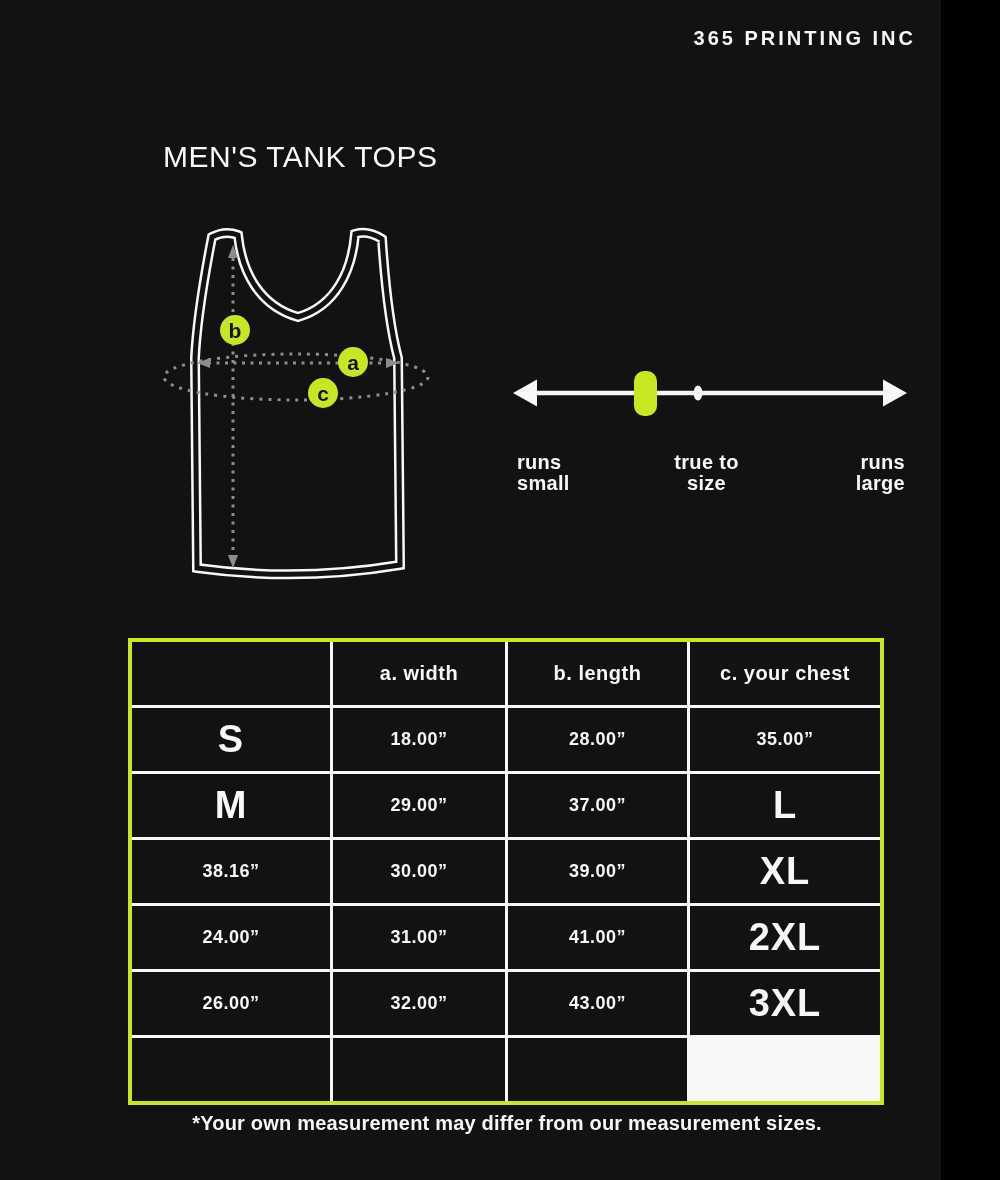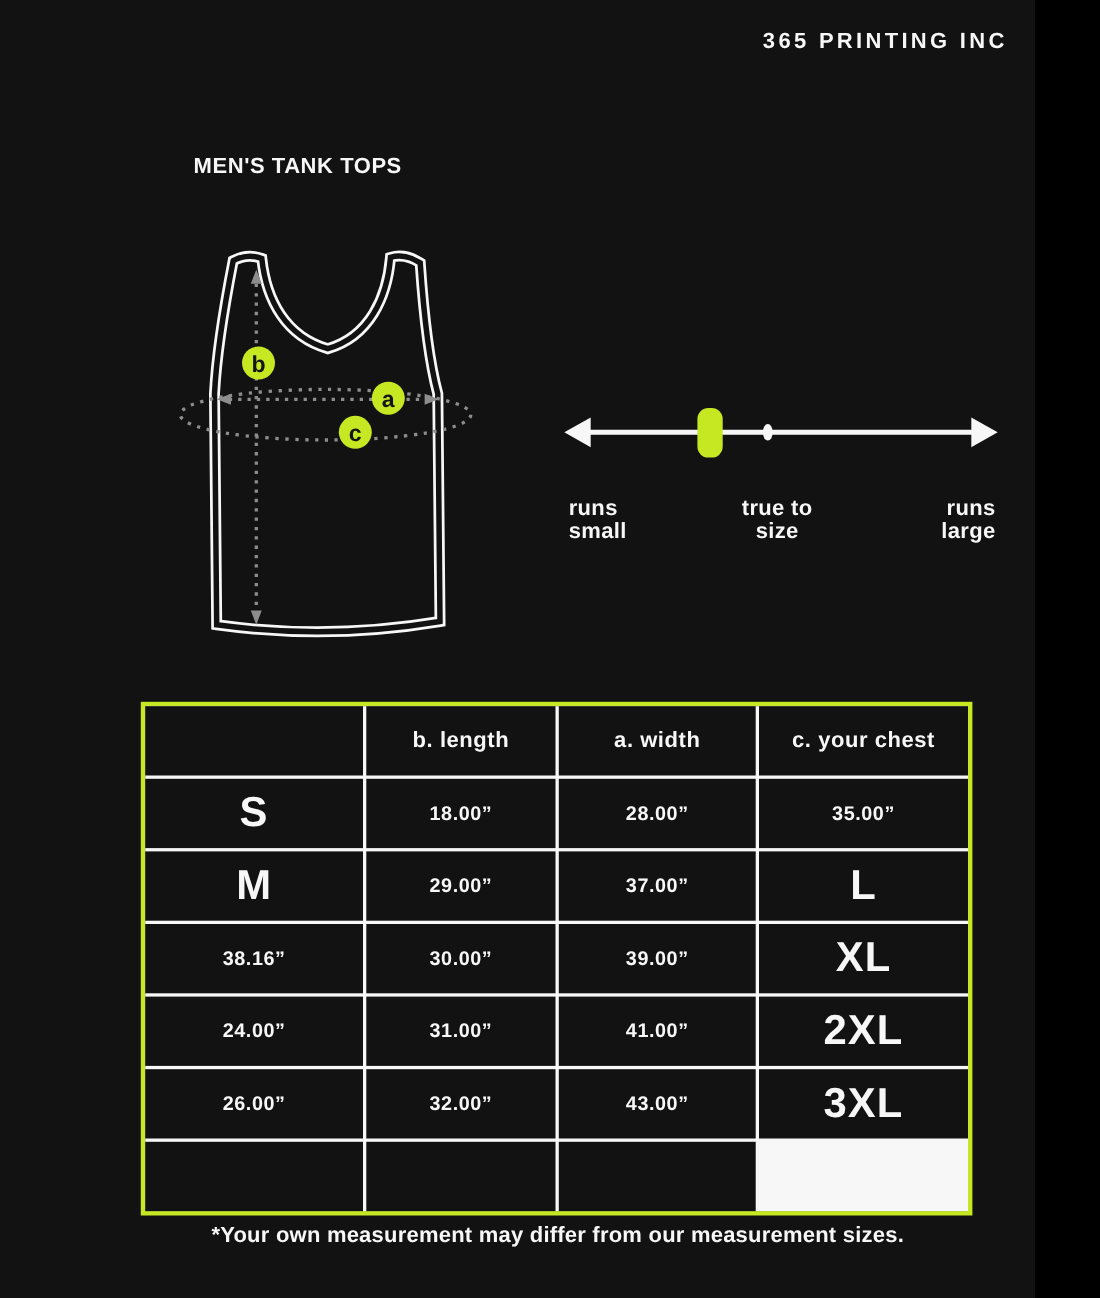--- a/index.html
+++ b/index.html
@@ -19,22 +19,22 @@
   .brand{
     position:absolute;top:27px;right:25px;
     font-size:20px;font-weight:bold;letter-spacing:3px;
   }
   .title{
     position:absolute;left:60px;top:54px;
     font-size:88px;font-weight:bold;letter-spacing:-3px;line-height:1;
     color:var(--accent);
   }
   .subtitle{
-    position:absolute;left:176px;top:140px;
-    font-size:20px;font-weight:bold;letter-spacing:0.5px;
+    position:absolute;left:163px;top:140px;
+    font-size:30px;font-weight:normal;letter-spacing:0.5px;
   }
   .tank-svg{position:absolute;left:140px;top:218px;}
   .scale-svg{position:absolute;left:505px;top:358px;}
   .stroke-white{stroke:var(--text);}
   .stroke-bg{stroke:var(--bg);}
   .guide-stroke{stroke:var(--guide);}
   .guide-fill{fill:var(--guide);}
   .accent-fill{fill:var(--accent);}
   .white-fill{fill:var(--text);}
   .marker-letter{
@@ -121,22 +121,22 @@
     <div>size</div>
   </div>
   <div class="scale-label right">
     <div>runs</div>
     <div>large</div>
   </div>
 
   <div class="table-wrap">
     <div class="grid">
         <div class="cell header"></div>
+        <div class="cell header">a. width</div>
         <div class="cell header">b. length</div>
-        <div class="cell header">a. width</div>
         <div class="cell header">c. your chest</div>
         <div class="cell size">S</div>
         <div class="cell value">18.00”</div>
         <div class="cell value">28.00”</div>
         <div class="cell value">35.00”</div>
         <div class="cell size">M</div>
         <div class="cell value">29.00”</div>
         <div class="cell value">37.00”</div>
         <div class="cell size">L</div>
         <div class="cell value">38.16”</div>

